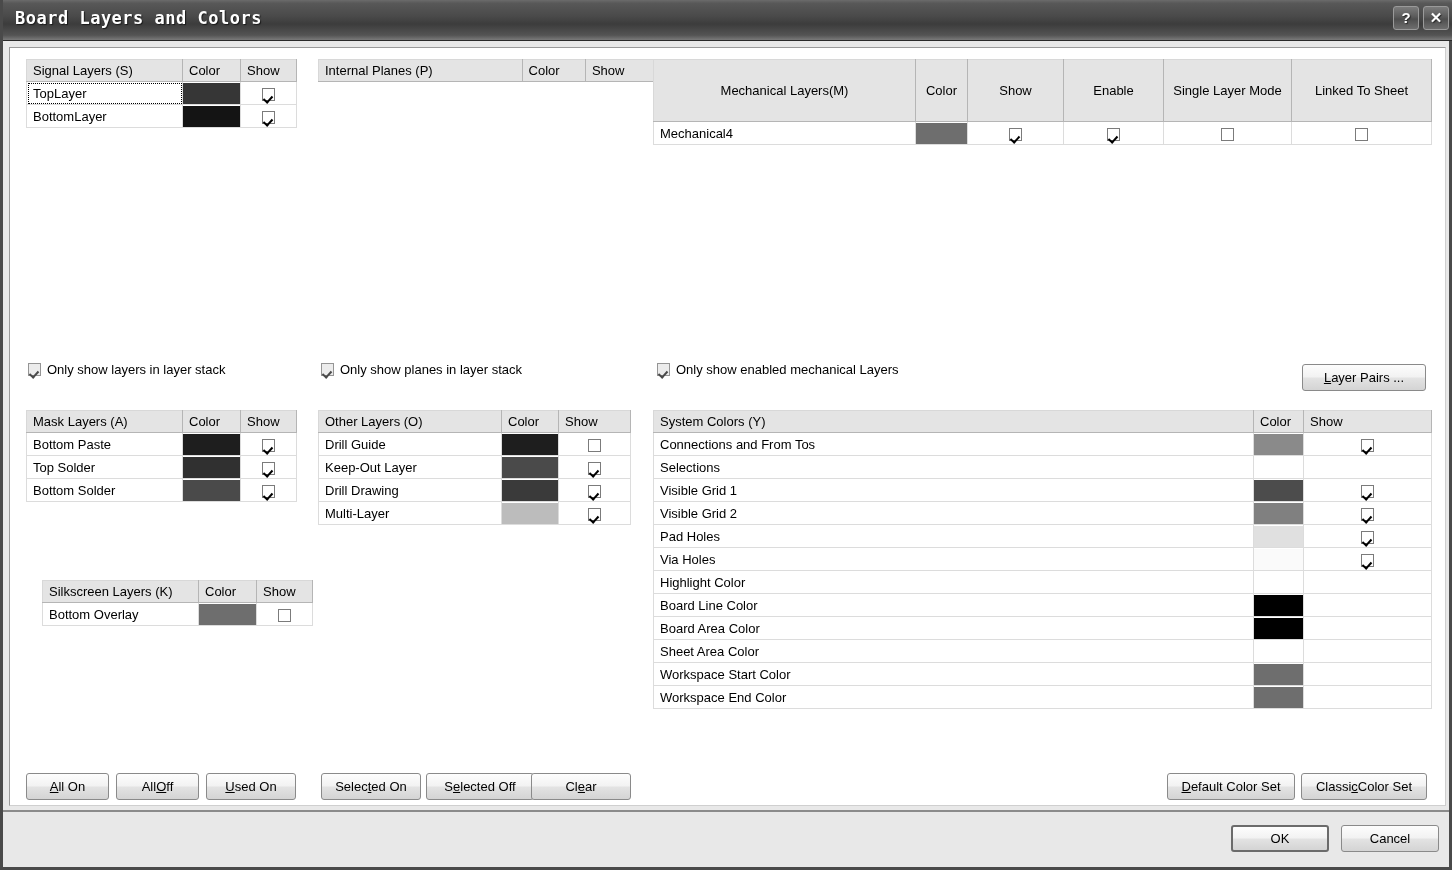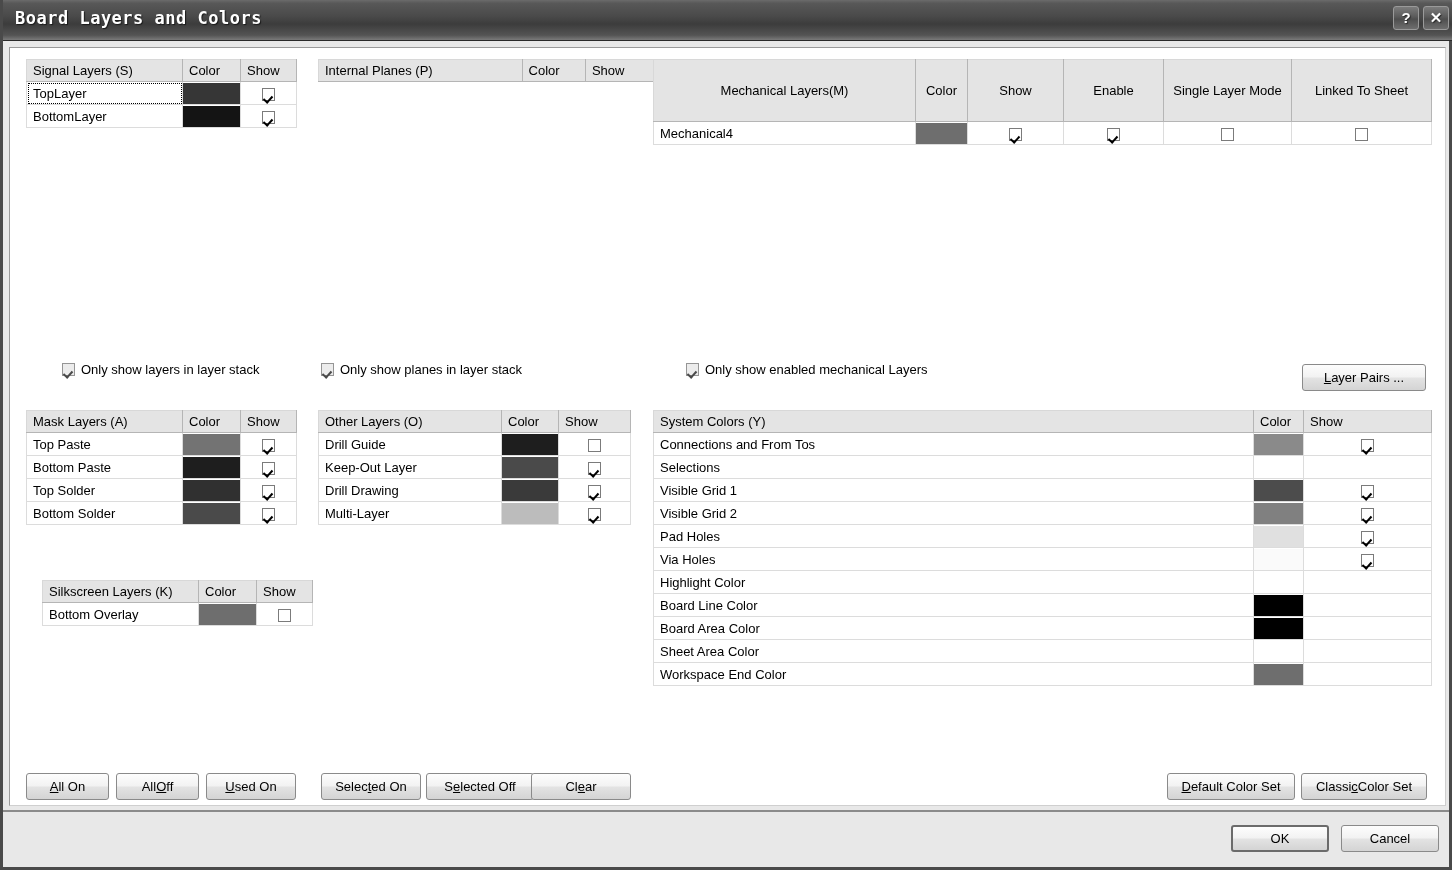--- a/index.html
+++ b/index.html
@@ -215,29 +215,29 @@
               </td>
               <td class="cell-chk"><span class="cb on"></span></td>
               <td class="cell-chk"><span class="cb on"></span></td>
               <td class="cell-chk"><span class="cb"></span></td>
               <td class="cell-chk"><span class="cb"></span></td>
             </tr>
           </tbody>
       </table>
     </div>
 
-    <div class="optrow" style="left:18px; top:314px;margin-left:34px;">
+    <div class="optrow" style="left:18px; top:314px;">
       <span class="cb dim on"></span>
       <span>Only show layers in layer stack</span>
     </div>
     <div class="optrow" style="left:311px; top:314px;">
       <span class="cb dim on"></span>
       <span>Only show planes in layer stack</span>
     </div>
-    <div class="optrow" style="left:676px; top:314px;justify-content:space-between;">
+    <div class="optrow" style="left:647px; top:314px;justify-content:space-between;">
       <span class="cb dim on"></span>
       <span>Only show enabled mechanical Layers</span>
     </div>
 
     <div class="btn" style="left:1292px; top:316px; width:124px;">
       <span class="u">L</span>
         <span>ayer Pairs ...</span>
     </div>
 
     <div class="grid" style="left:16px; top:362px; width:270px;">
@@ -249,27 +249,20 @@
           </colgroup>
         <thead>
             <tr>
           <th>Mask Layers (A)</th>
           <th>Color</th>
           <th>Show</th>
         </tr>
           </thead>
         <tbody id="tb-mask">
             <tr>
-              <td class="namecell">Top Paste</td>
-              <td class="cell-color">
-                <span class="swatch" style="background: rgb(115, 115, 115);"></span>
-              </td>
-              <td class="cell-chk"><span class="cb on"></span></td>
-            </tr>
-            <tr>
               <td class="namecell">Bottom Paste</td>
               <td class="cell-color">
                 <span class="swatch" style="background: rgb(30, 30, 30);"></span>
               </td>
               <td class="cell-chk"><span class="cb on"></span></td>
             </tr>
             <tr>
               <td class="namecell">Top Solder</td>
               <td class="cell-color">
                 <span class="swatch" style="background: rgb(48, 48, 48);"></span>
@@ -430,20 +423,27 @@
             <tr>
               <td class="namecell">Board Area Color</td>
               <td class="cell-color">
                 <span class="swatch" style="background: rgb(0, 0, 0);"></span>
               </td>
               <td class="cell-chk"></td>
             </tr>
             <tr>
               <td class="namecell">Sheet Area Color</td>
               <td class="cell-color"></td>
+              <td class="cell-chk"></td>
+            </tr>
+            <tr>
+              <td class="namecell">Workspace Start Color</td>
+              <td class="cell-color">
+                <span class="swatch" style="background: rgb(110, 110, 110);"></span>
+              </td>
               <td class="cell-chk"></td>
             </tr>
             <tr>
               <td class="namecell">Workspace End Color</td>
               <td class="cell-color">
                 <span class="swatch" style="background: rgb(110, 110, 110);"></span>
               </td>
               <td class="cell-chk"></td>
             </tr>
           </tbody>

